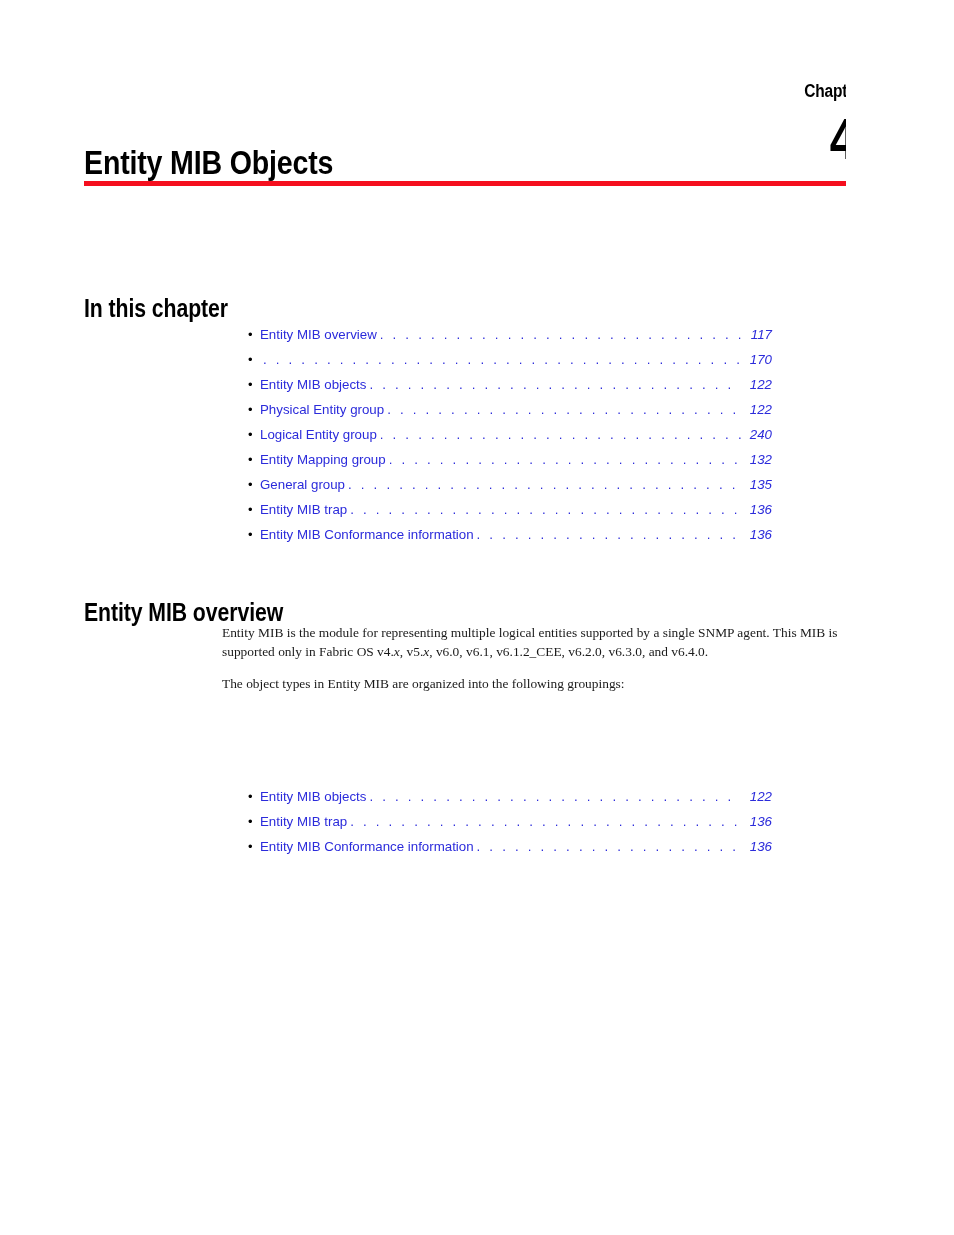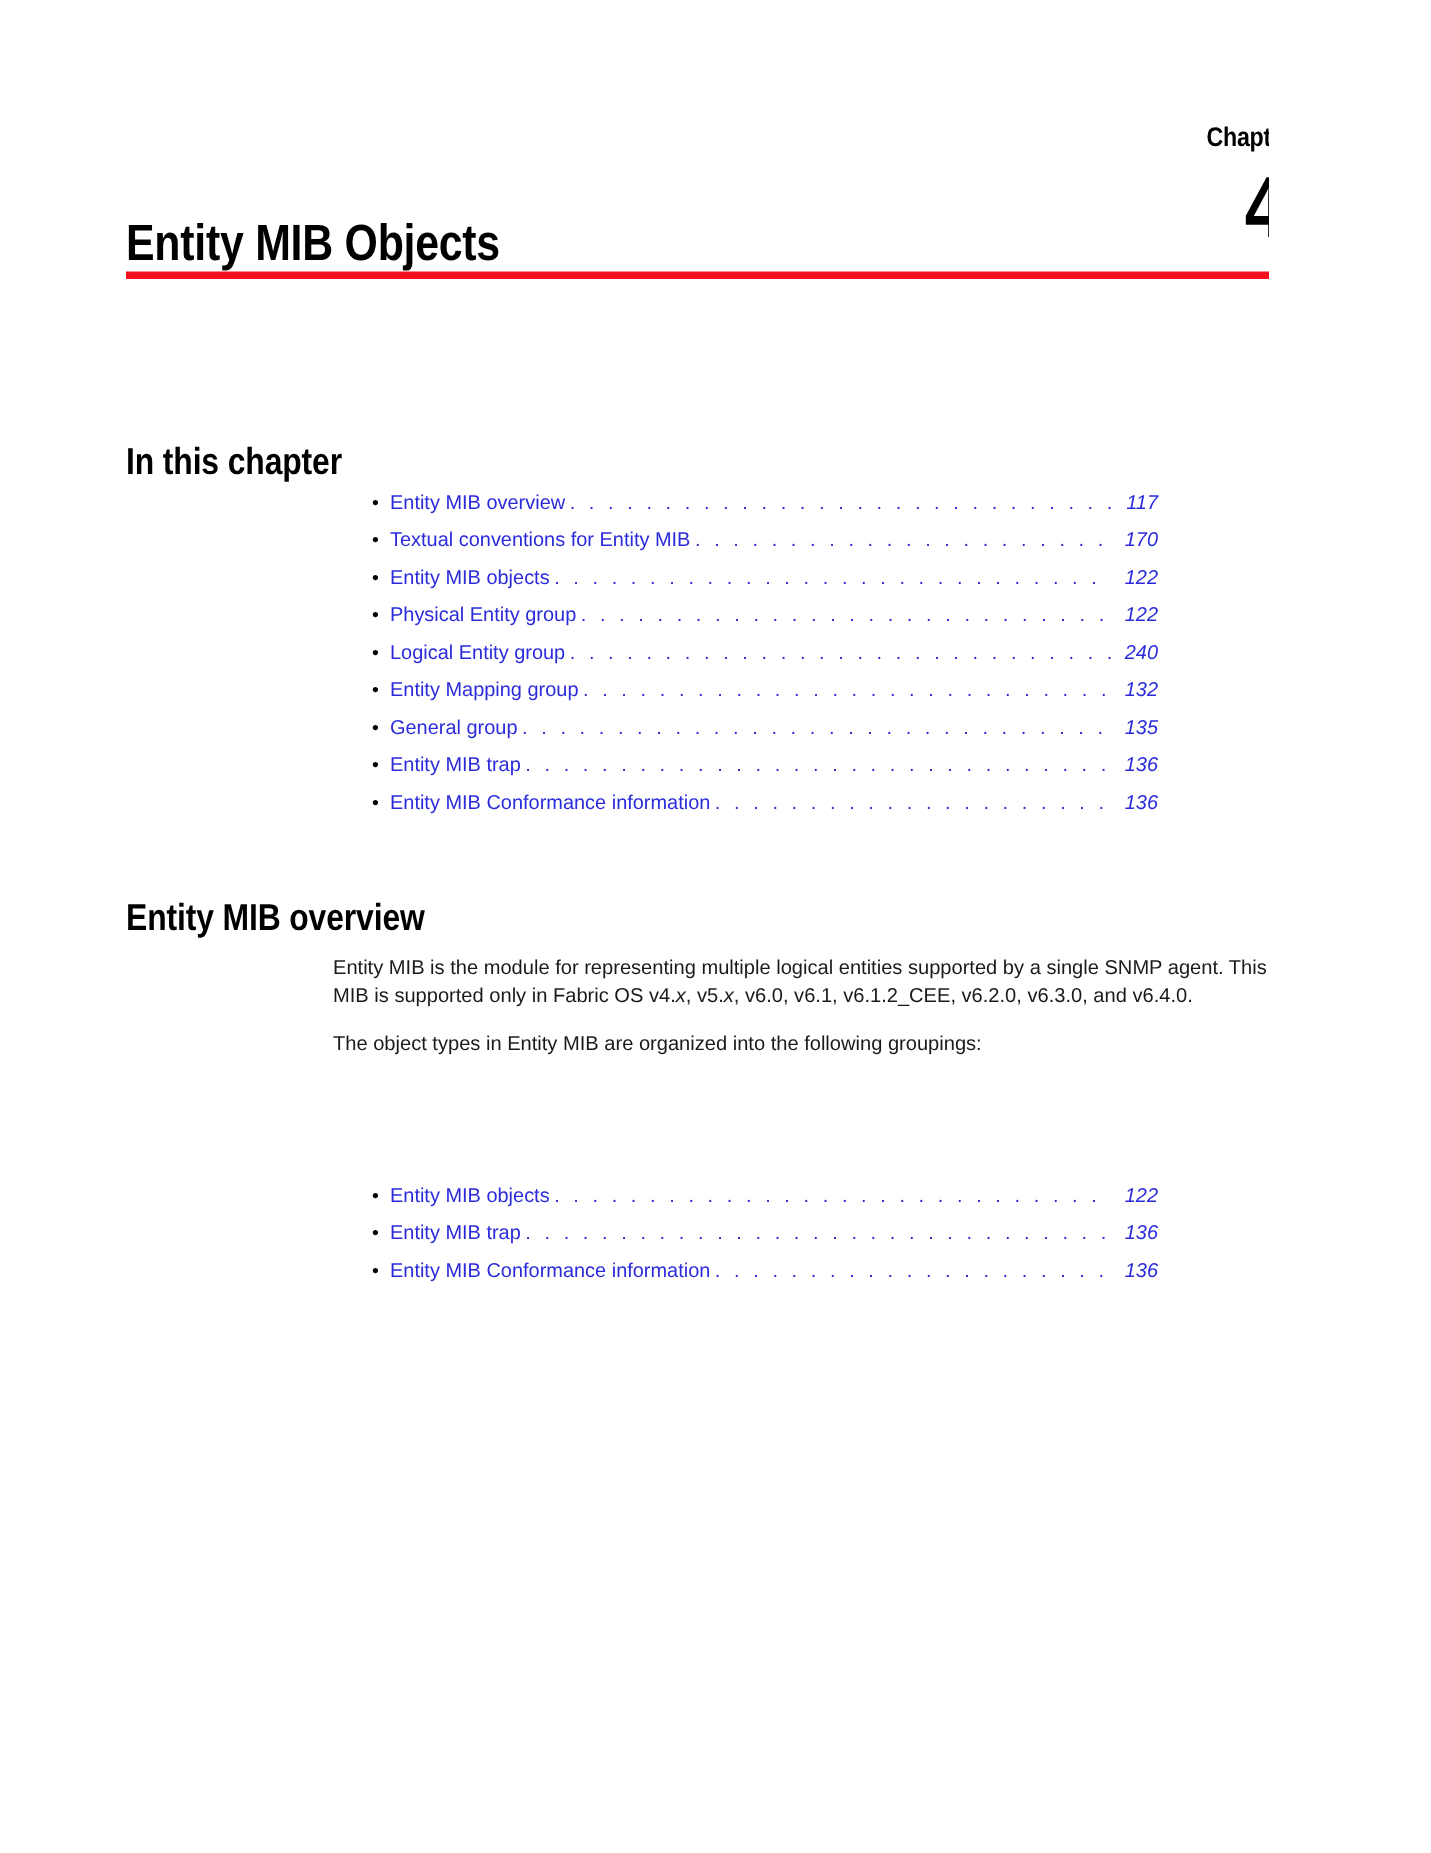--- a/index.html
+++ b/index.html
@@ -153,25 +153,25 @@
   }
 
   
   .body-block {
     position: absolute;
     left: 222px;
     width: 634px;
   }
   #body-overview { top: 624px; }
   .body-para {
-    font-family: Liberation Sans, sans-serif;
+    font-family: Liberation Serif, serif;
     font-size: 13.4px;
     line-height: 18.6px;
     color: #1a1a1a;
-    margin: 12px 0 14px 0;
+    margin: 0 0 14px 0;
     text-align: left;
   }
   .body-para:last-child { margin-bottom: 0; }
   .ital { font-style: italic; }
 </style>
 </head>
 <body>
 
 <div class="page">
 
@@ -186,21 +186,20 @@
 
   <div class="toc-list" id="toc-main">
       <div class="toc-item">
         <span class="toc-bullet">•</span>
         <span class="toc-label">Entity MIB overview</span>
         <span class="toc-leader"></span>
         <span class="toc-page">117</span>
       </div>
       <div class="toc-item">
         <span class="toc-bullet">•</span>
-        <span class="toc-label">Textual conventions for Entity MIB</span>
         <span class="toc-leader"></span>
         <span class="toc-page">170</span>
       </div>
       <div class="toc-item">
         <span class="toc-bullet">•</span>
         <span class="toc-label">Entity MIB objects</span>
         <span class="toc-leader"></span>
         <span class="toc-page">122</span>
       </div>
       <div class="toc-item">

